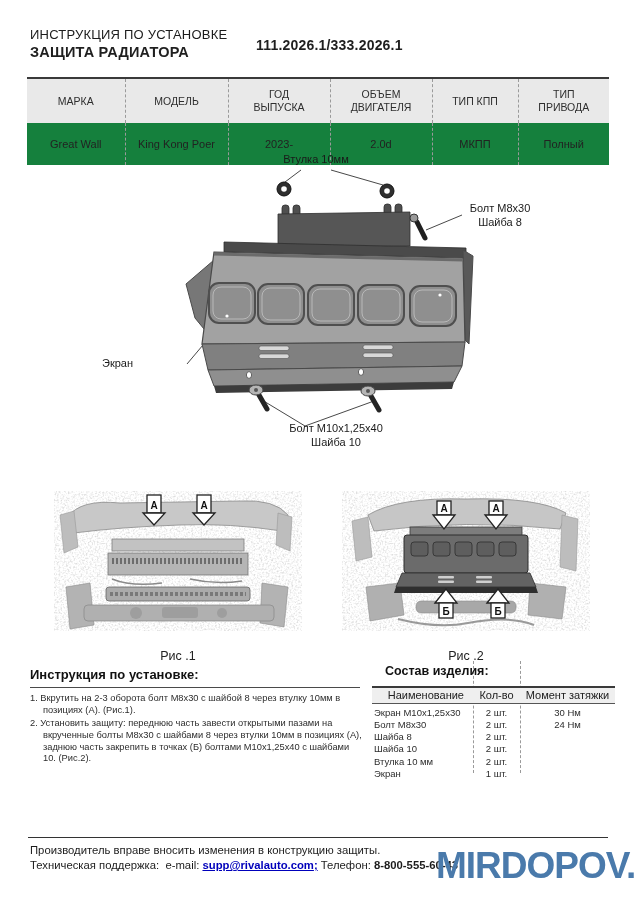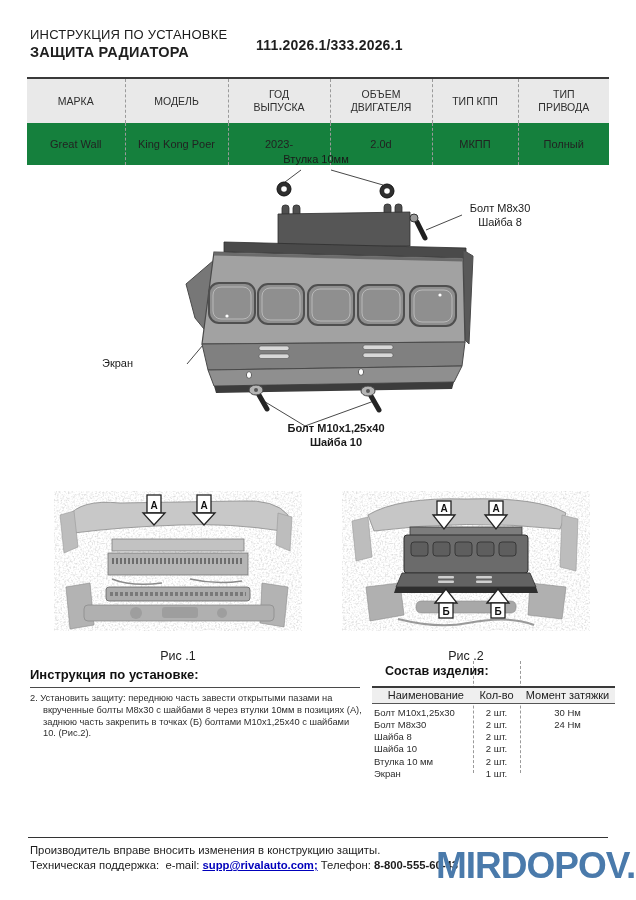--- a/index.html
+++ b/index.html
@@ -174,21 +174,21 @@
       <circle cx="352" cy="243" r="2" fill="#555"></circle>
     </g>
   </svg>
   
   <div class="abs dlabel" style="left:240px; top:5px; width:120px;">Втулка 10мм</div>
   <div class="abs dlabel" style="left:432px; top:54px; width:104px;">
     <div>Болт М8х30</div>
     <div>Шайба 8</div>
   </div>
   <div class="abs dlabel-left" style="left:86px; top:209px;">Экран</div>
-  <div class="abs dlabel" style="left:240px; top:274px; width:160px;font-weight:bold;">
+  <div class="abs dlabel" style="left:240px; top:274px; width:160px;">
     <div>Болт М10х1,25х40</div>
     <div>Шайба 10</div>
   </div>
 </div>
 
 <div class="abs" style="left:50px; top:487px; width:256px;">
   <svg width="256" height="152" viewBox="0 0 256 152">
     <defs>
       <filter id="grainA" x="0" y="0" width="100%" height="100%">
         <feTurbulence type="fractalNoise" baseFrequency="0.55" numOctaves="2" result="n"></feTurbulence>
@@ -289,20 +289,21 @@
       <rect x="153" y="116" width="14" height="15" fill="#fff" stroke="#222" stroke-width="1.3"></rect>
       <text x="160" y="128" font-size="10" font-weight="bold" fill="#111" text-anchor="middle">Б</text>
     </g>
   </svg>
   <div class="fig-caption" style="margin-top:6px;">Рис .2</div>
 </div>
 
 <div class="abs" style="left:30px; top:667px; width:332px;">
   <div class="inst-title">Инструкция по установке:</div>
   <div style="margin-top:5px;">
+    <div class="inst-step">1. Вкрутить на 2-3 оборота болт М8х30 с шайбой 8 через втулку 10мм в позициях (А). (Рис.1).</div>
     <div class="inst-step">2. Установить защиту: переднюю часть завести открытыми пазами на вкрученные болты М8х30 с шайбами 8 через втулки 10мм в позициях (А), заднюю часть закрепить в точках (Б) болтами М10х1,25х40 с шайбами 10. (Рис.2).</div>
   </div>
 </div>
 
 <div class="abs" style="left:372px; top:661px; width:243px; height:114px;">
   <div class="abs comp-dash" style="left:101px; top:0; height:112px;"></div>
   <div class="abs comp-dash" style="left:148px; top:0; height:112px;"></div>
   <div class="abs comp-title" style="left:13px; top:3px;">Состав изделия:</div>
   <table class="comp abs" style="left:0; top:25px;">
     <colgroup>
@@ -310,21 +311,21 @@
         <col style="width:47px">
         <col style="width:95px">
       </colgroup>
     <tbody>
         <tr class="ch">
       <td class="c1">Наименование</td>
       <td class="c2">Кол-во</td>
       <td class="c3">Момент затяжки</td>
     </tr>
     <tr class="cr" style="height:15px;">
-      <td class="c1" style="vertical-align:bottom;">Болт М10х1,25х30</td>
+      <td class="c1" style="vertical-align:bottom;">Экран М10х1,25х30</td>
       <td class="c2" style="vertical-align:bottom;">2 шт.</td>
       <td class="c3" style="vertical-align:bottom;">30 Нм</td>
     </tr>
     <tr class="cr">
       <td class="c1">Болт М8х30</td>
       <td class="c2">2 шт.</td>
       <td class="c3">24 Нм</td>
     </tr>
     <tr class="cr">
       <td class="c1">Шайба 8</td>

